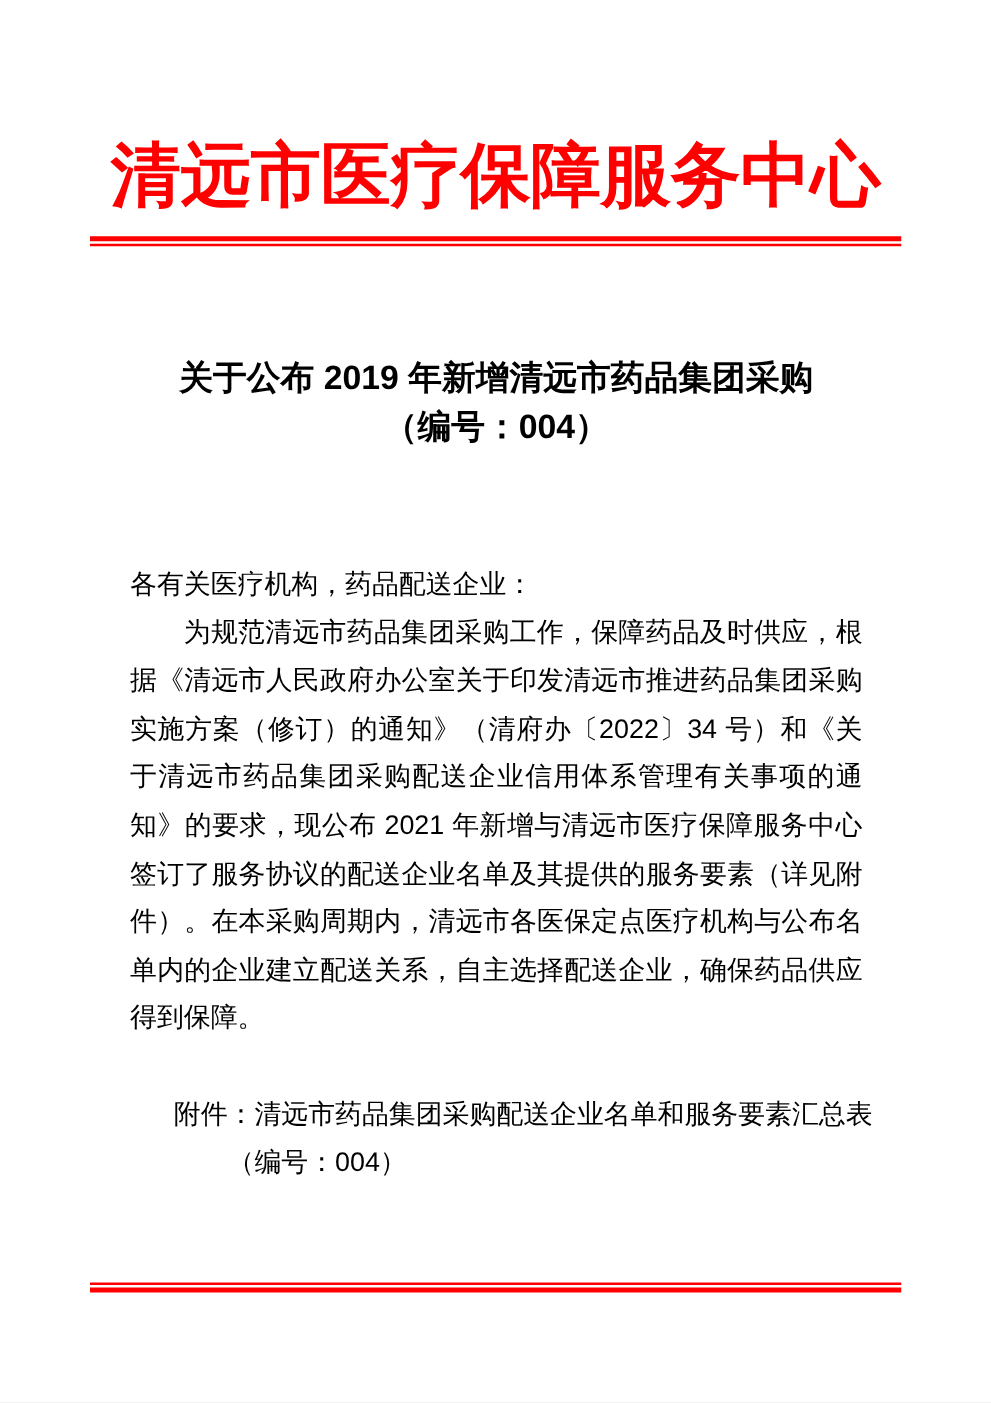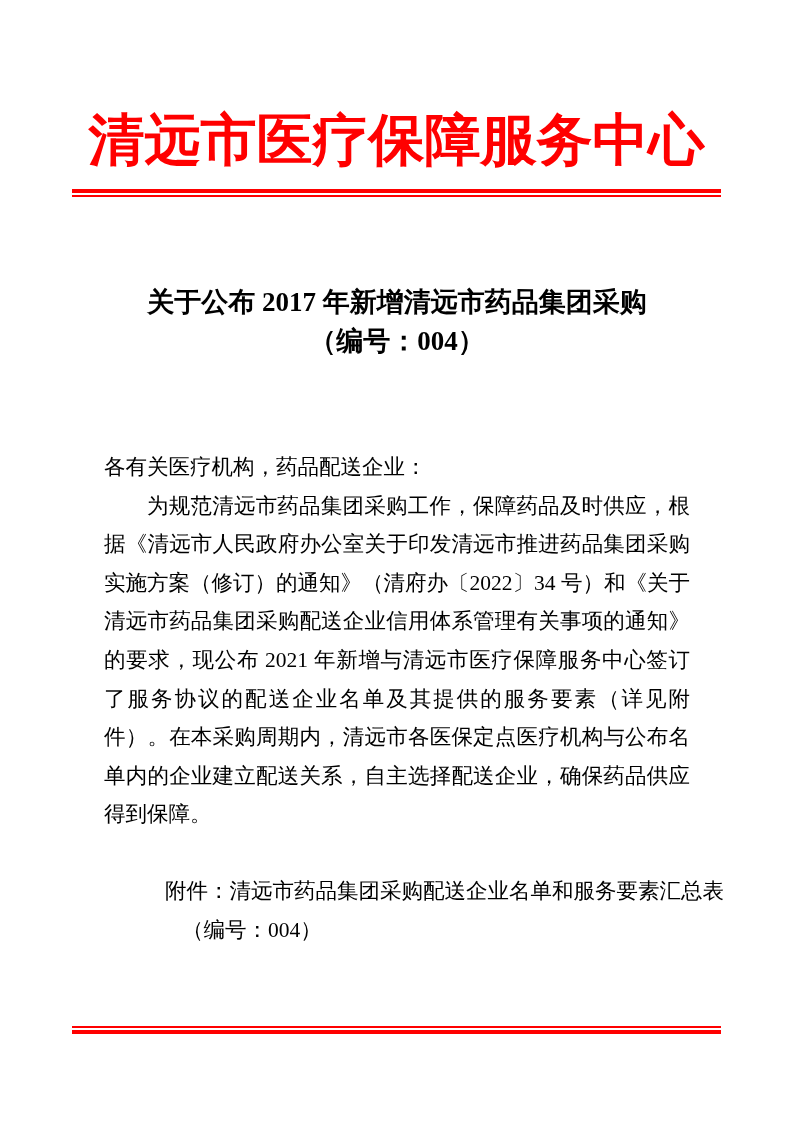--- a/index.html
+++ b/index.html
@@ -8,21 +8,21 @@
     background: #e8e8e8;
   }
   .page {
     position: relative;
     width: 793px;
     height: 1122px;
     margin: 0 auto;
     background: #ffffff;
     overflow: hidden;
     color: #000000;
-    font-family: Liberation Serif, serif;
+    font-family: Liberation Sans, sans-serif;
   }
 
   
   .agency {
     position: absolute;
     top: 100px;
     left: 0;
     right: 0;
     text-align: center;
     font-size: 56px;
@@ -83,41 +83,41 @@
     text-indent: 2em;
     text-align: justify;
     text-justify: inter-ideograph;
   }
 
   
   .attachment {
     margin-top: 38px;
   }
   .att-line1 {
-    margin-left: 61px;
+    margin-left: 35px;
     white-space: nowrap;
   }
   .att-line2 {
     margin-left: 78px;
   }
 </style>
 </head>
 <body>
 
 <div class="page">
 
   <div class="agency">清远市医疗保障服务中心</div>
 
   <div class="rule rule-top">
     <div class="thick"></div>
     <div class="thin"></div>
   </div>
 
   <div class="doc-title">
-    <div>关于公布 2017 年新增清远市药品集团采购</div>
+    <div>关于公布 2019 年新增清远市药品集团采购</div>
     <div>（编号：004）</div>
   </div>
 
   <div class="doc-body">
     <p class="salutation">各有关医疗机构，药品配送企业：</p>
     <p class="para">为规范清远市药品集团采购工作，保障药品及时供应，根据《清远市人民政府办公室关于印发清远市推进药品集团采购实施方案（修订）的通知》（清府办〔2022〕34 号）和《关于清远市药品集团采购配送企业信用体系管理有关事项的通知》的要求，现公布 2021 年新增与清远市医疗保障服务中心签订了服务协议的配送企业名单及其提供的服务要素（详见附件）。在本采购周期内，清远市各医保定点医疗机构与公布名单内的企业建立配送关系，自主选择配送企业，确保药品供应得到保障。</p>
 
     <div class="attachment">
       <div class="att-line1"><span>附件：</span><span>清远市药品集团采购配送企业名单和服务要素汇总表</span></div>
       <div class="att-line2">（编号：004）</div>

